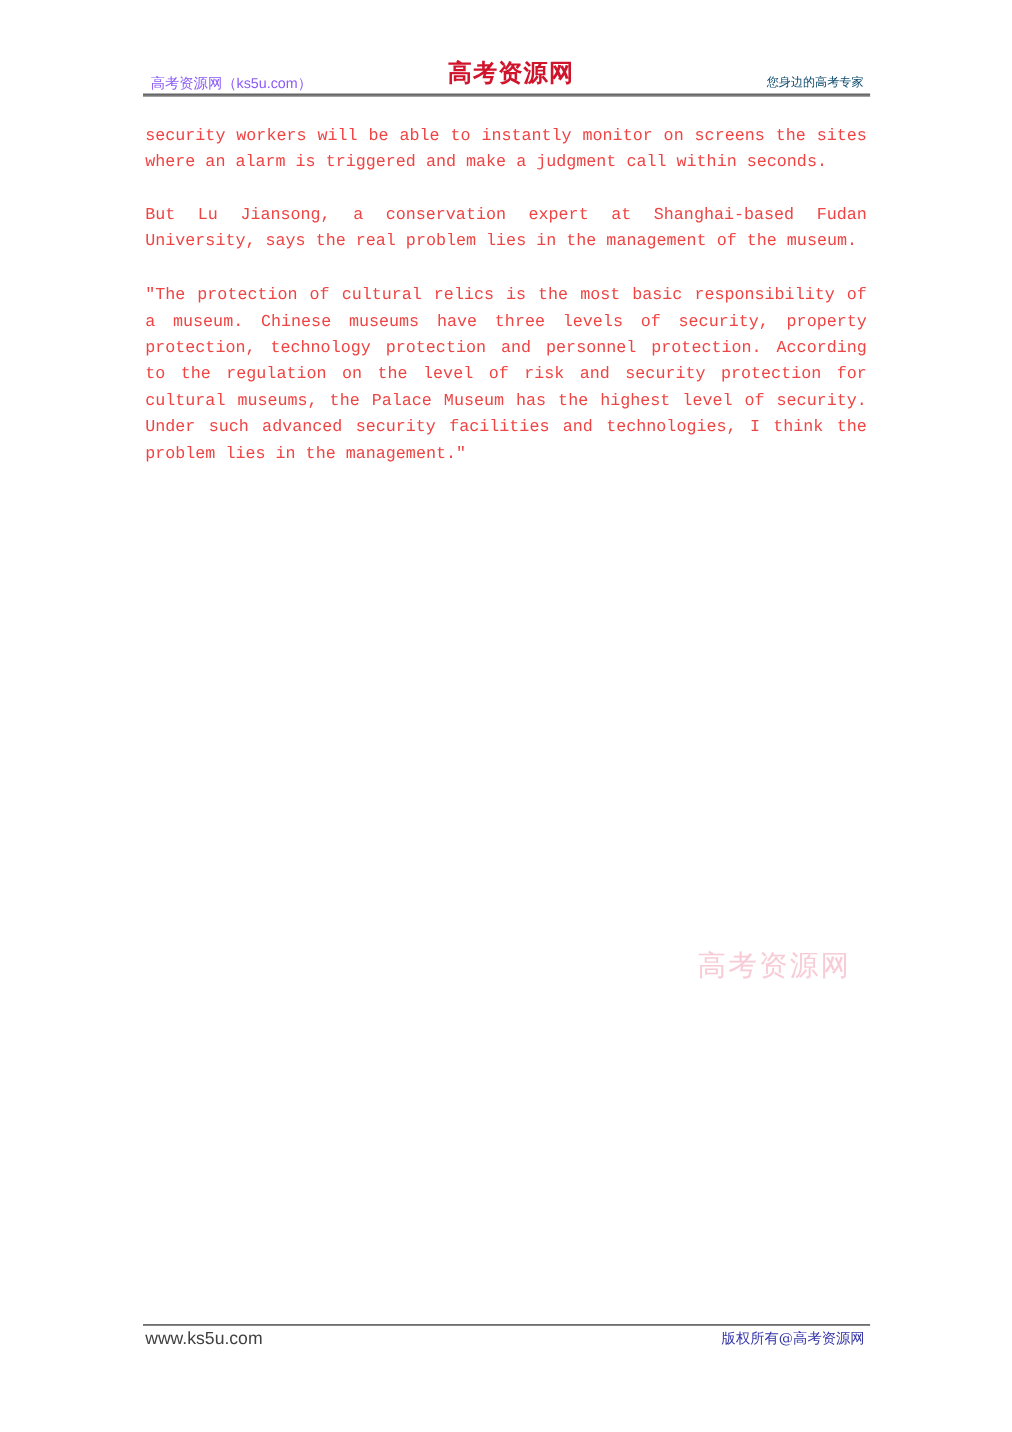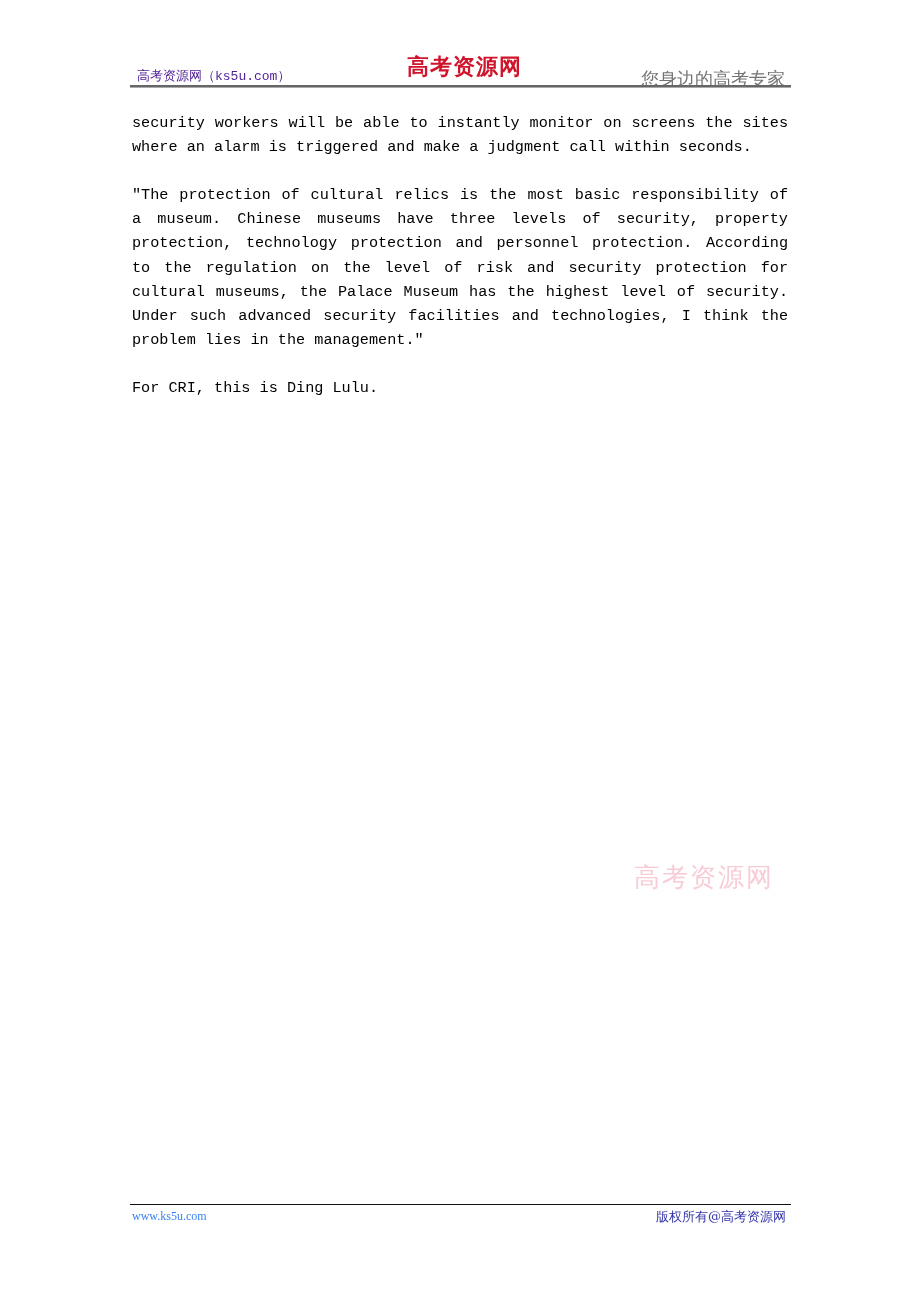--- a/index.html
+++ b/index.html
@@ -1,45 +1,45 @@
 <!DOCTYPE html>
 <html><head>
 <meta charset="utf-8">
 <style>
   html, body { margin: 0; padding: 0; background: #ffffff; }
   body { width: 920px; height: 1302px; position: relative; overflow: hidden; }
   .page { position: absolute; left: 0; top: 0; width: 920px; height: 1302px; }
   .header { position: absolute; left: 130px; top: 52px; width: 661px; height: 36px; }
-  .header-left { position: absolute; left: 7px; top: 15px; font-family: Liberation Mono, monospace; font-size: 13px; color: #4c1d95; }
+  .header-left { position: absolute; left: 7px; top: 15px; font-family: Liberation Sans, sans-serif; font-size: 13px; color: #8b5cf6; }
   .header-logo { position: absolute; left: 277px; top: 0px; font-family: "DejaVu Serif", serif; font-size: 22px; font-weight: bold; color: #d0142c; letter-spacing: 1px; }
-  .header-right { position: absolute; right: 6px; top: 15px; font-family: "DejaVu Serif", serif; font-size: 18px; color: #737373; }
+  .header-right { position: absolute; right: 6px; top: 15px; font-family: "DejaVu Serif", serif; font-size: 11px; color: #0c4a6e; }
   .header-rule { position: absolute; left: 130px; top: 85px; width: 661px; height: 2px; background: #666; border-bottom: 1px solid #aaa; }
-  .body-text { position: absolute; left: 132px; top: 111px; width: 656px; font-family: "Liberation Mono", monospace; font-size: 15.2px; line-height: 24.1px; color: #000000; }
+  .body-text { position: absolute; left: 132px; top: 111px; width: 656px; font-family: "Liberation Mono", monospace; font-size: 15.2px; line-height: 24.1px; color: #ef4444; }
   .body-text p { margin: 0 0 24.1px 0; text-align: justify; text-align-last: left; }
   .watermark { position: absolute; left: 634px; top: 860px; font-family: "DejaVu Serif", serif; font-size: 26px; color: #f6c4cf; letter-spacing: 2px; opacity: 0.85; }
   .footer-rule { position: absolute; left: 130px; top: 1204px; width: 661px; height: 1px; background: #111; }
-  .footer-left { position: absolute; left: 132px; top: 1209px; font-family: Liberation Serif, serif; font-size: 12px; color: #3b82f6; }
+  .footer-left { position: absolute; left: 132px; top: 1209px; font-family: Liberation Sans, sans-serif; font-size: 16px; color: #404040; }
   .footer-right { position: absolute; right: 134px; top: 1208px; font-family: "DejaVu Serif", serif; font-size: 13px; color: #3535a8; }
 </style>
 </head>
 <body>
 
 <div class="page">
 
   <div class="header">
     <span class="header-left">高考资源网（ks5u.com）</span>
     <span class="header-logo">高考资源网</span>
     <span class="header-right">您身边的高考专家</span>
   </div>
   <div class="header-rule"></div>
 
   <div class="body-text">
     <p>security workers will be able to instantly monitor on screens the sites where an alarm is triggered and make a judgment call within seconds.</p>
+    <p>But Lu Jiansong, a conservation expert at Shanghai-based Fudan University, says the real problem lies in the management of the museum.</p>
     <p>"The protection of cultural relics is the most basic responsibility of a museum. Chinese museums have three levels of security, property protection, technology protection and personnel protection. According to the regulation on the level of risk and security protection for cultural museums, the Palace Museum has the highest level of security. Under such advanced security facilities and technologies, I think the problem lies in the management."</p>
-    <p>For CRI, this is Ding Lulu.</p>
   </div>
 
   <div class="watermark">高考资源网</div>
 
   <div class="footer-rule"></div>
   <a class="footer-left">www.ks5u.com</a>
   <span class="footer-right">版权所有@高考资源网</span>
 
 </div>
 

